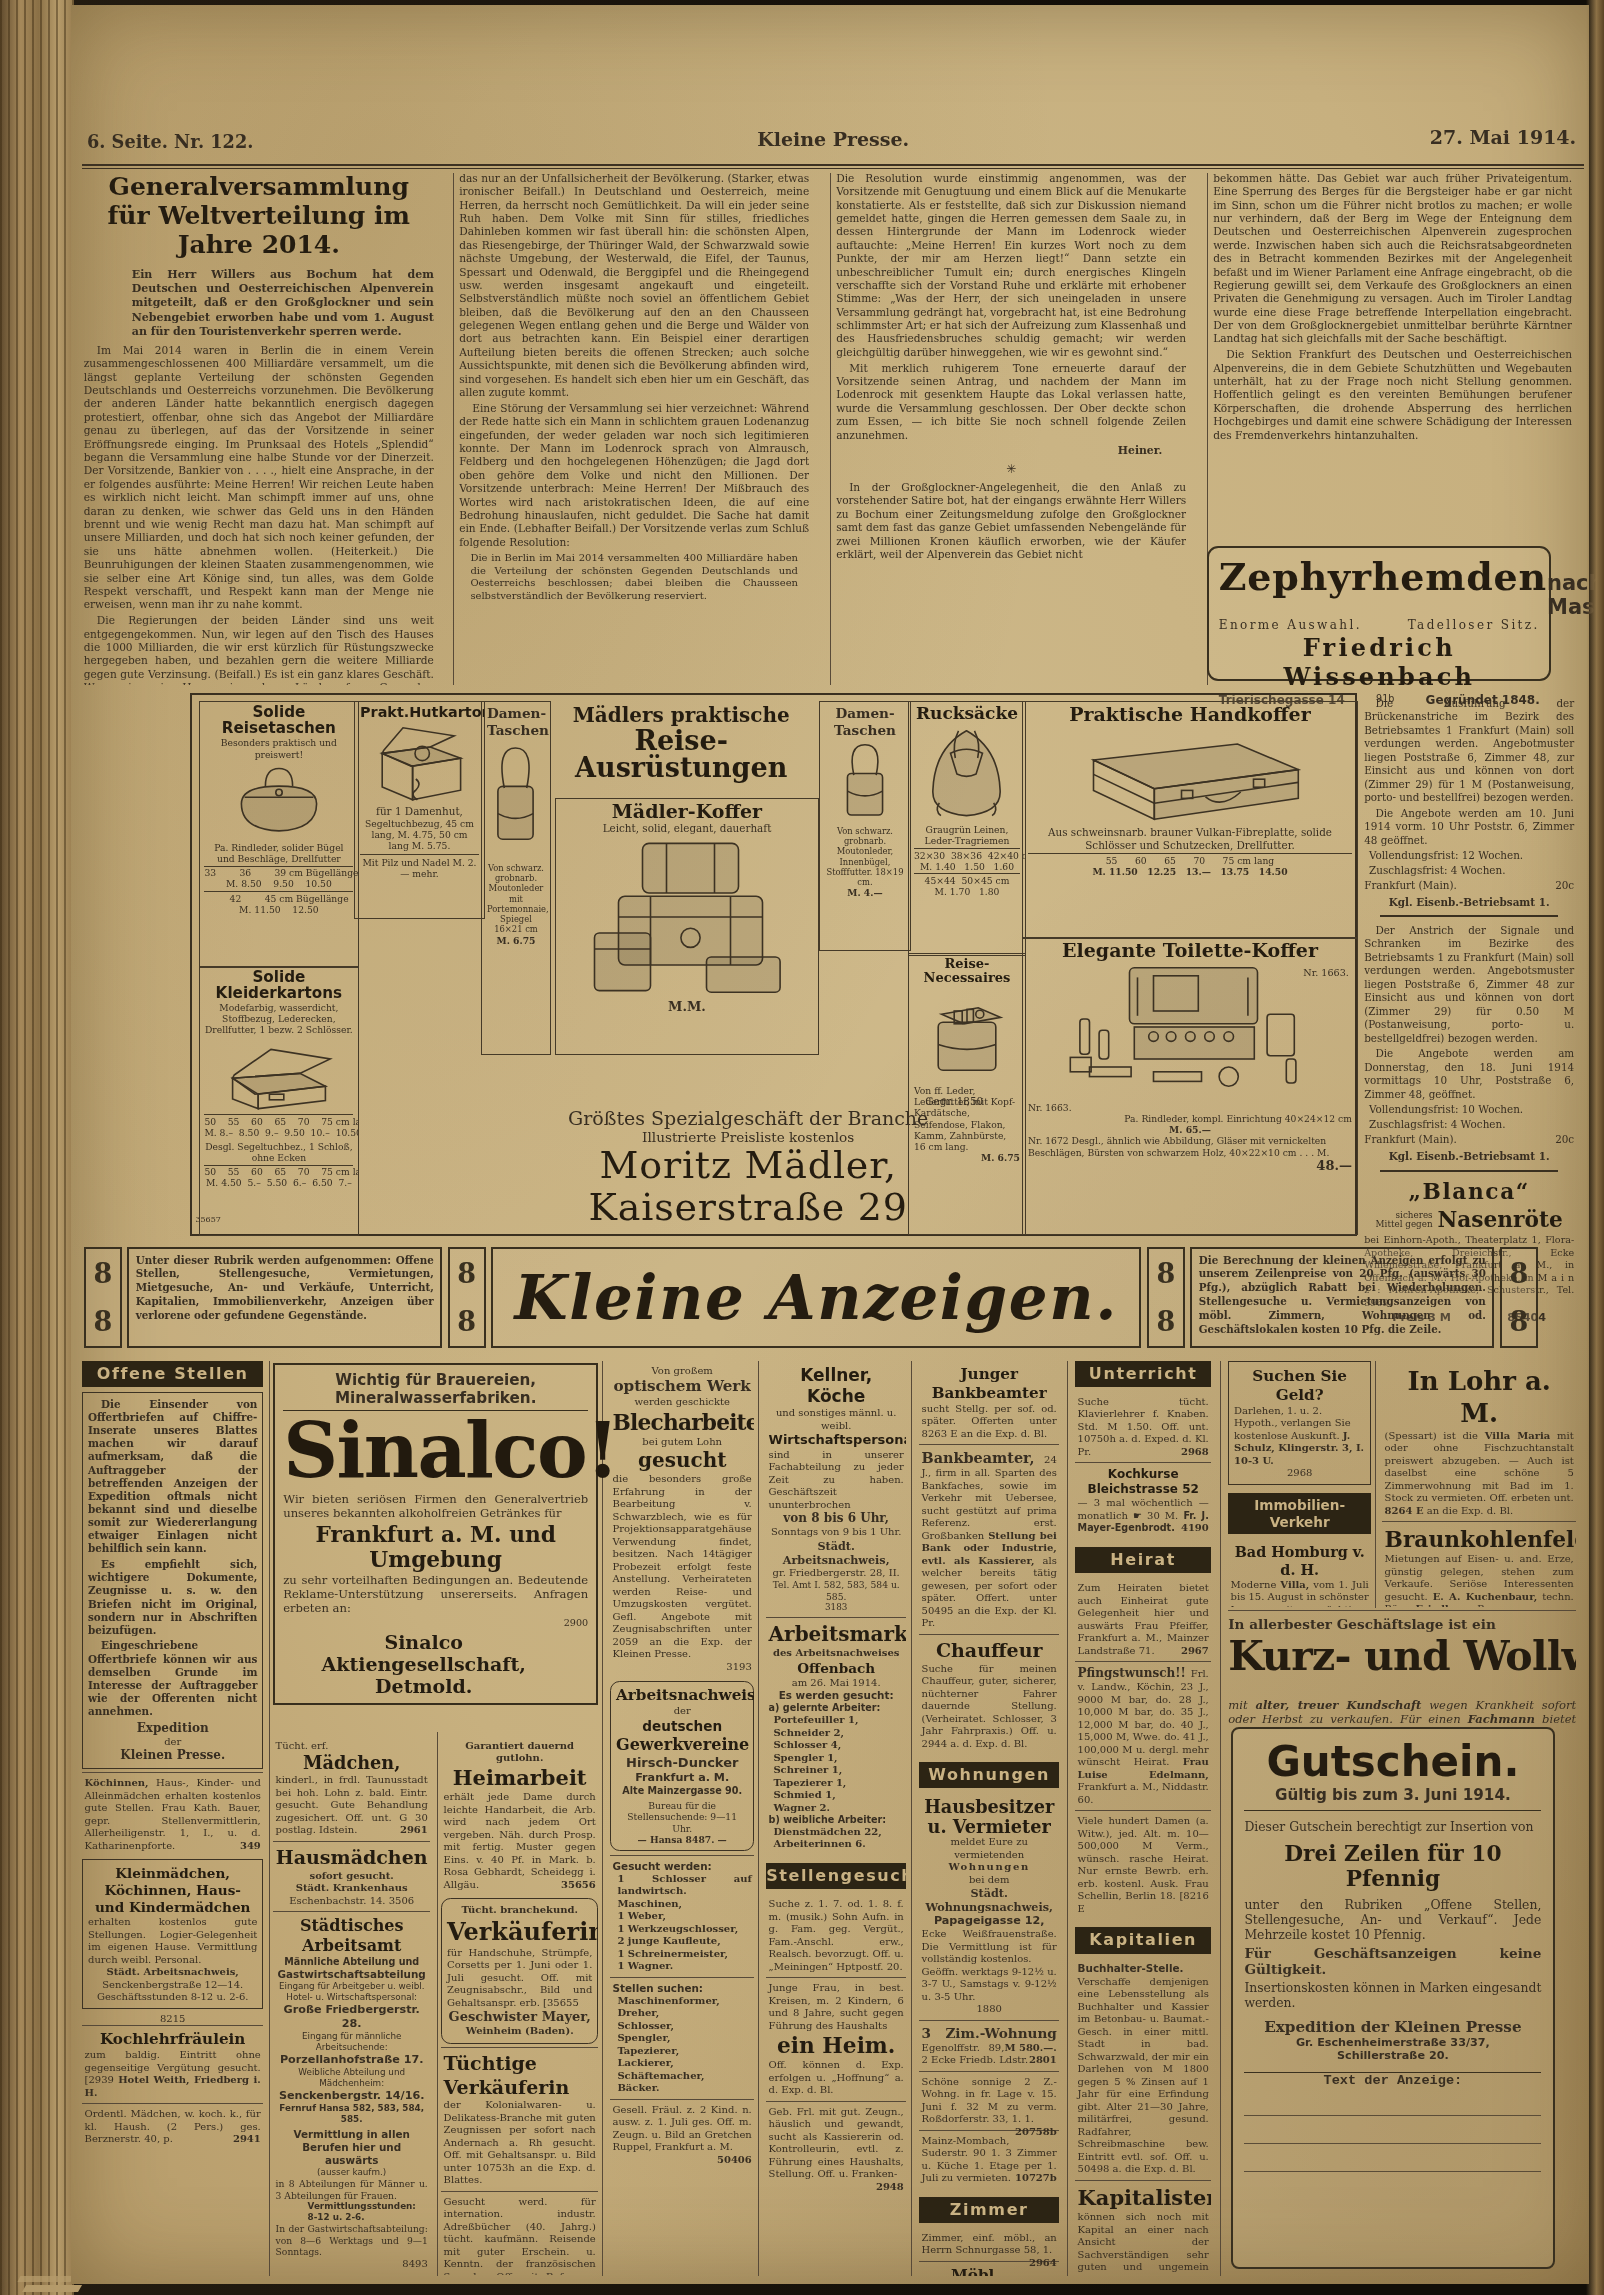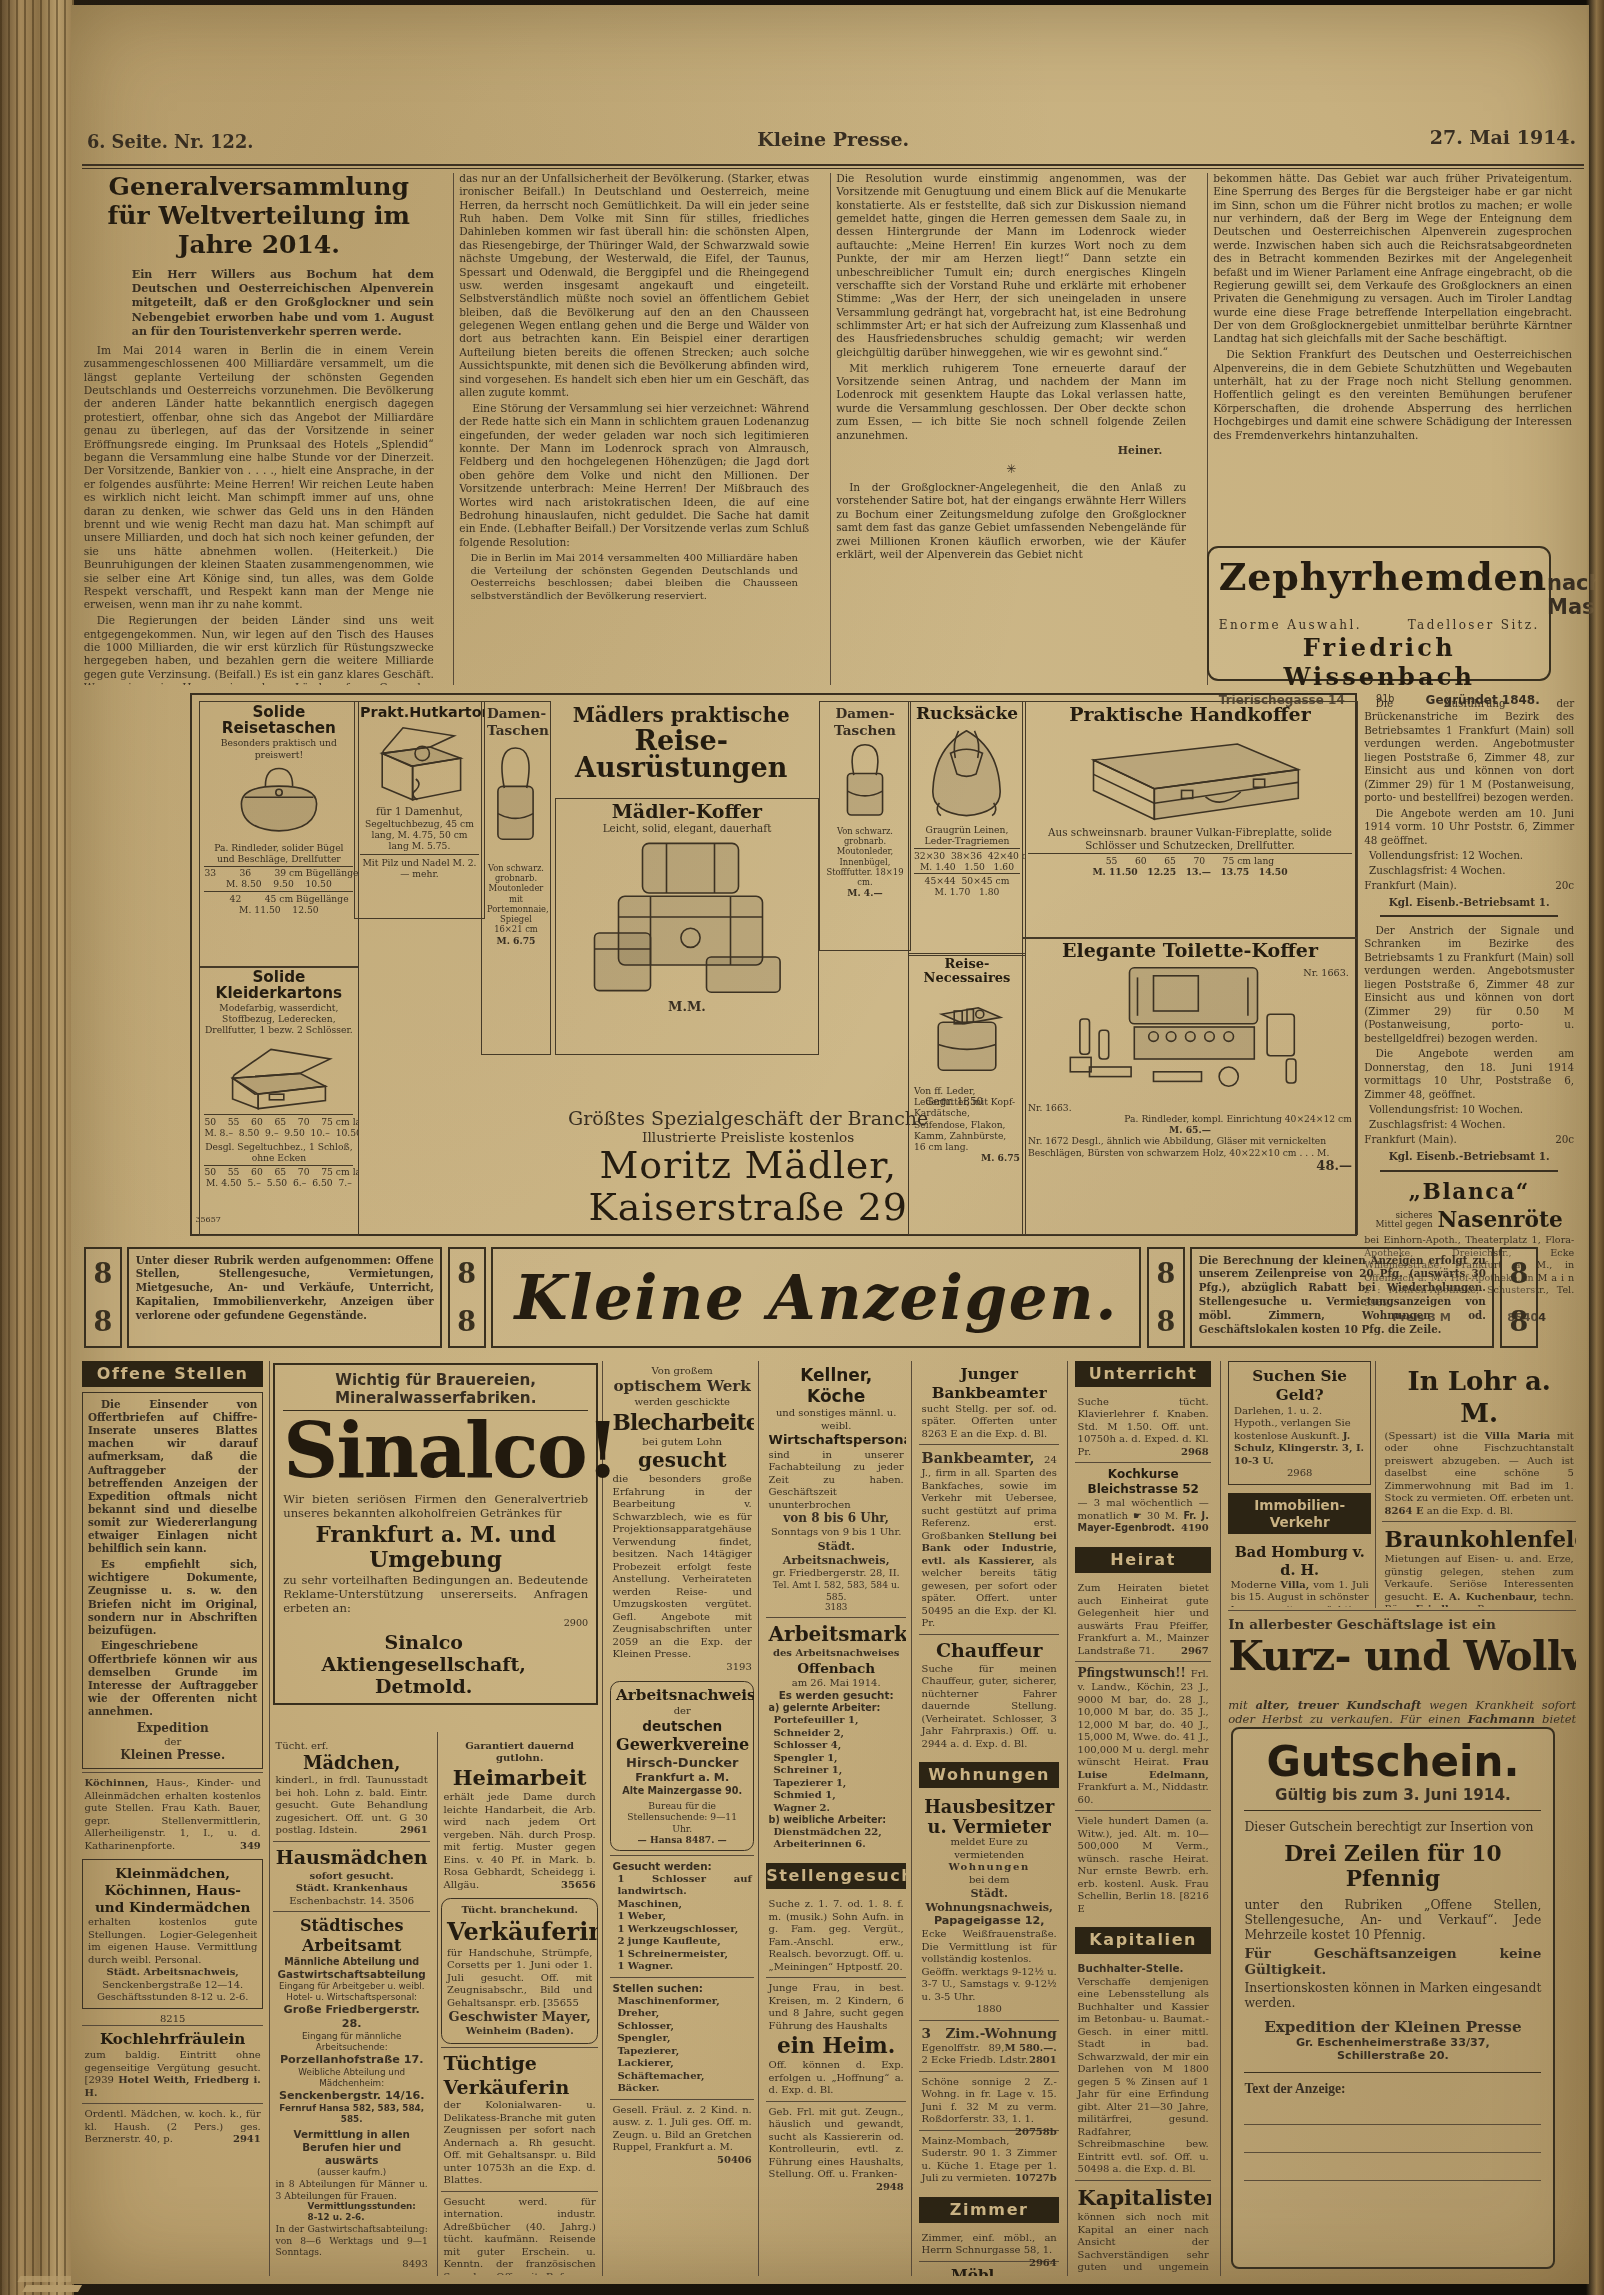--- a/index.html
+++ b/index.html
@@ -95,21 +95,21 @@
   .sinalco .big2{font-size:21.7px;font-weight:bold;color:#241c10;}
   .sinalco .sig{font-size:19px;font-weight:bold;color:#241c10;margin-top:3.2px;}
   .gut{position:absolute;border:2px solid #39301f;border-radius:8px;padding:8px 11.2px;background:rgba(214,196,152,.22);}
   .gut .t{font-size:42px;font-weight:bold;text-align:center;color:#241c10;font-family:"DejaVu Sans","Liberation Sans",sans-serif;}
   .gut .v{font-size:15.2px;font-weight:bold;text-align:center;font-family:"DejaVu Sans","Liberation Sans",sans-serif;border-bottom:1.6px solid #39301f;padding-bottom:6.4px;margin-bottom:8px;}
   .gut p{font-size:12.4px;text-align:justify;margin:3.2px 0;}
   .gut .dz{font-size:21.7px;font-weight:bold;text-align:center;color:#241c10;margin:6.4px 0;}
   .gut .gb{font-weight:bold;font-size:13.6px;}
   .gut .exp{text-align:center;font-weight:bold;font-size:15.2px;margin-top:8px;}
   .gut .addr{text-align:center;font-weight:bold;font-size:11.2px;font-family:"DejaVu Sans","Liberation Sans",sans-serif;}
-  .gut .ta{border-top:1.6px solid #39301f;margin-top:9.6px;padding-top:8px;font-weight:bold;font-size:13.6px;font-family:Liberation Serif, serif;}
+  .gut .ta{border-top:1.6px solid #39301f;margin-top:9.6px;text-align:center;font-weight:bold;font-size:13.6px;font-family:Liberation Mono, monospace;}
   .wline{border-bottom:0.8px solid #5a4c38;height:27px;}
   .woll{position:absolute;overflow:hidden;}
   .woll .kick{font-weight:bold;font-size:13.6px;}
   .woll .big{font-size:41px;font-weight:bold;letter-spacing:-0.8px;color:#241c10;white-space:nowrap;}
   .woll p{font-size:11.6px;text-align:justify;margin:18px 0;font-style:italic;}
   .lst{margin:0;padding-left:4.8px;font-weight:bold;list-style:none;}
   .sans{font-family:"DejaVu Sans","Liberation Sans",sans-serif;}
 </style>
 </head>
 <body>

